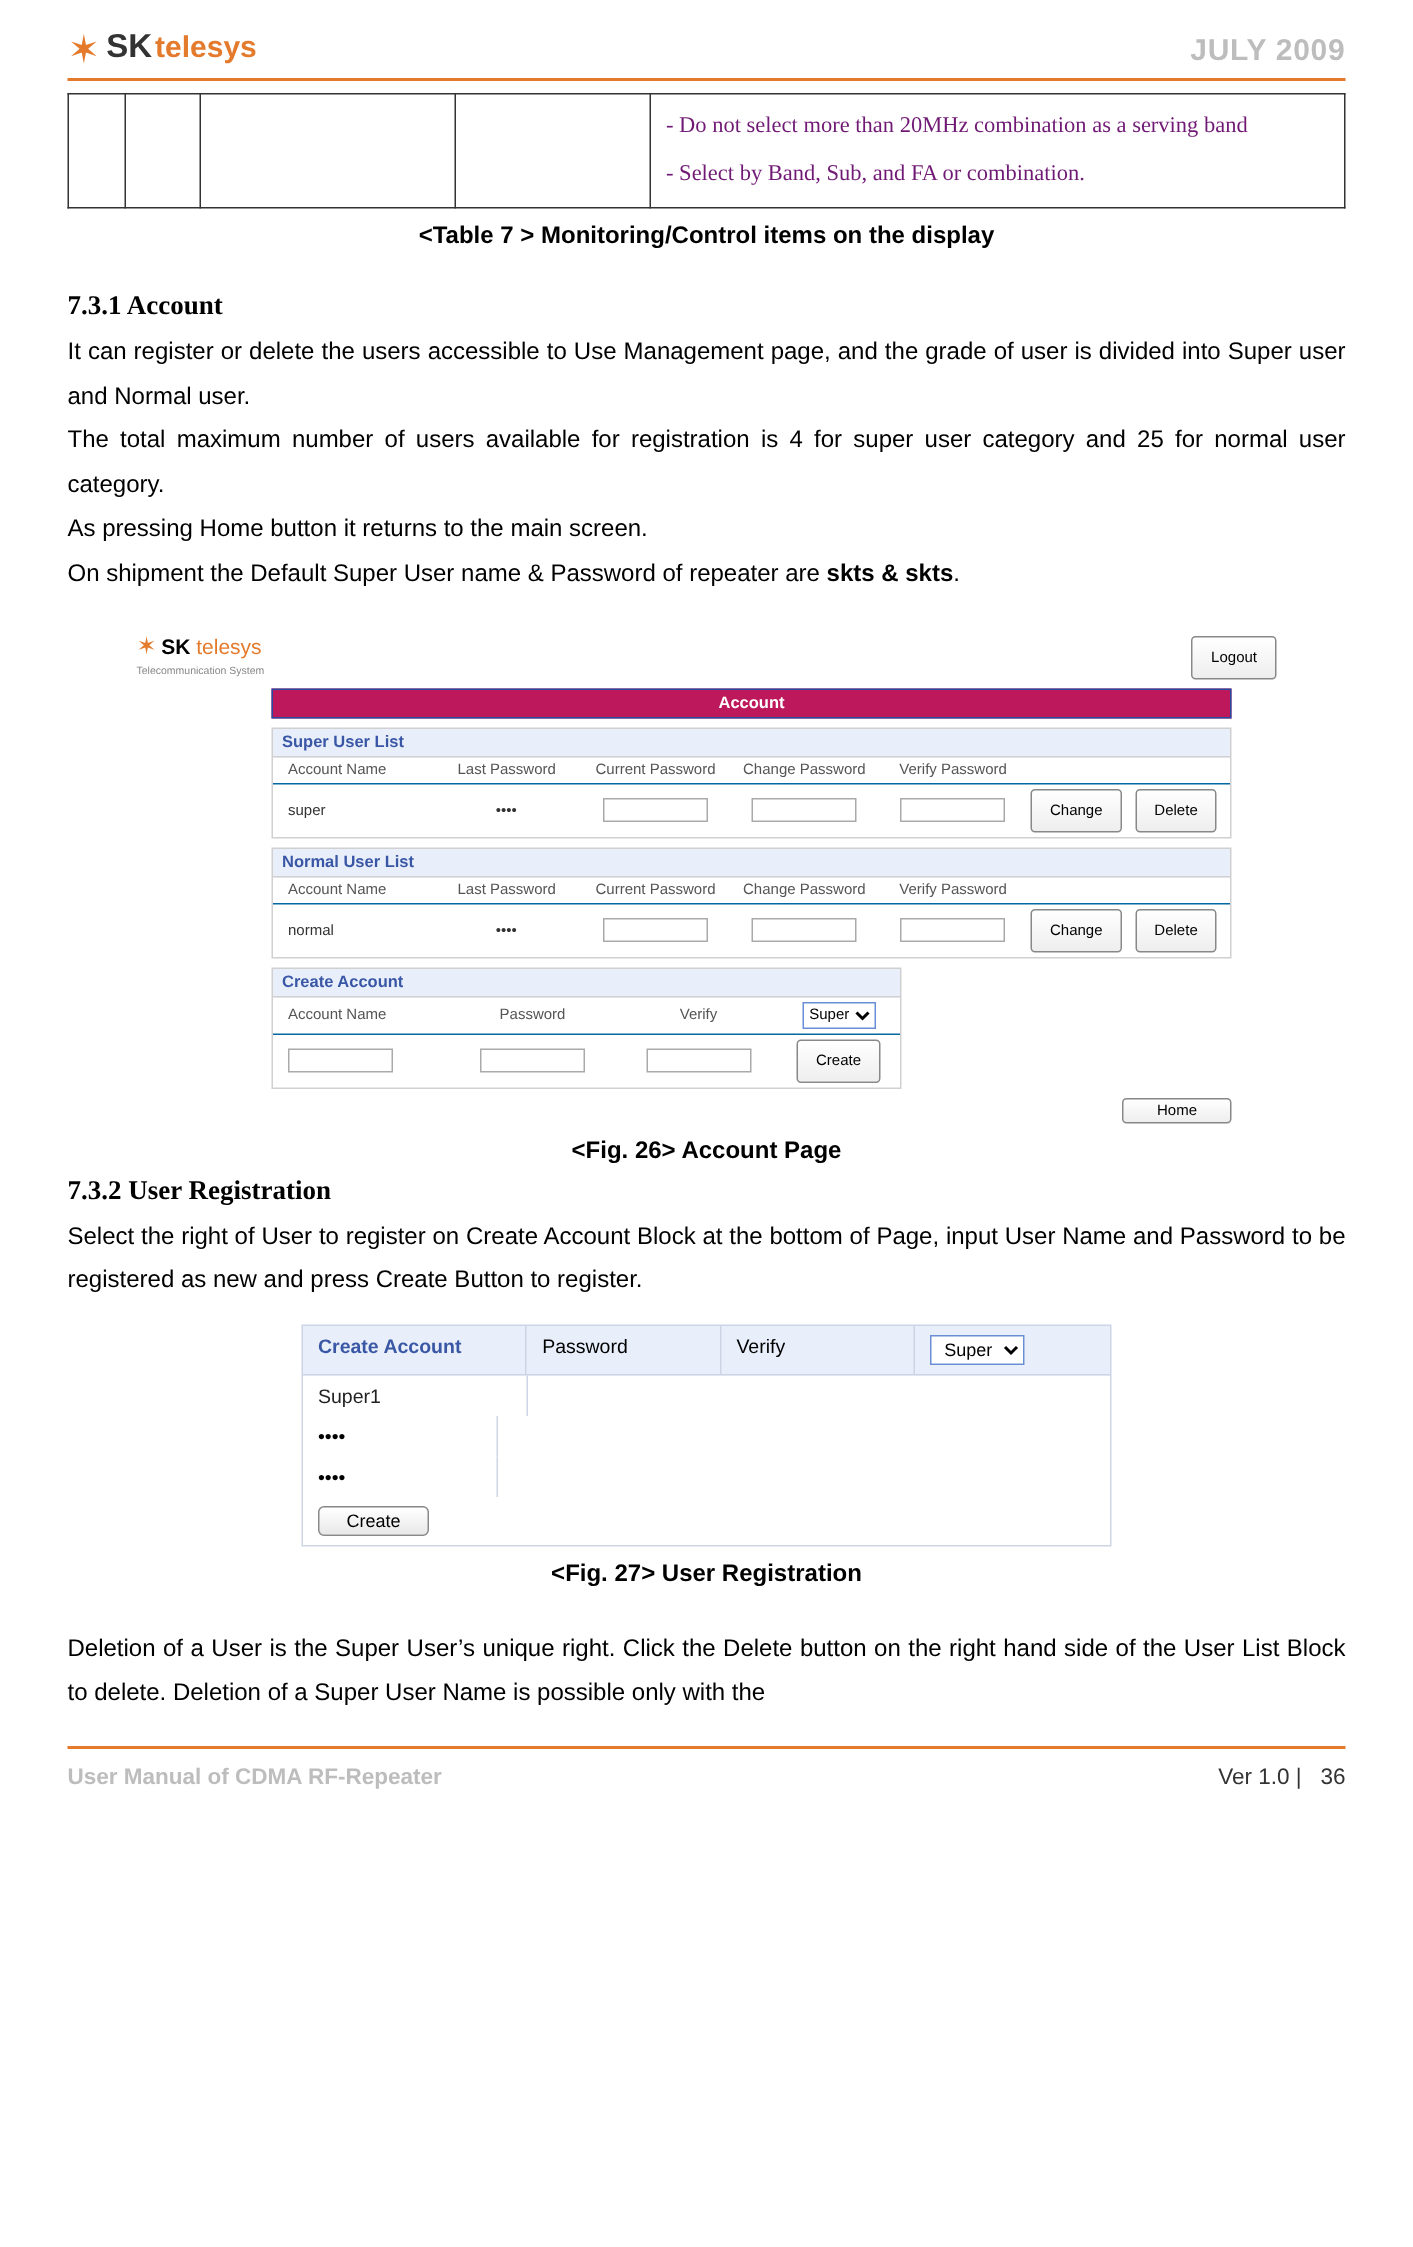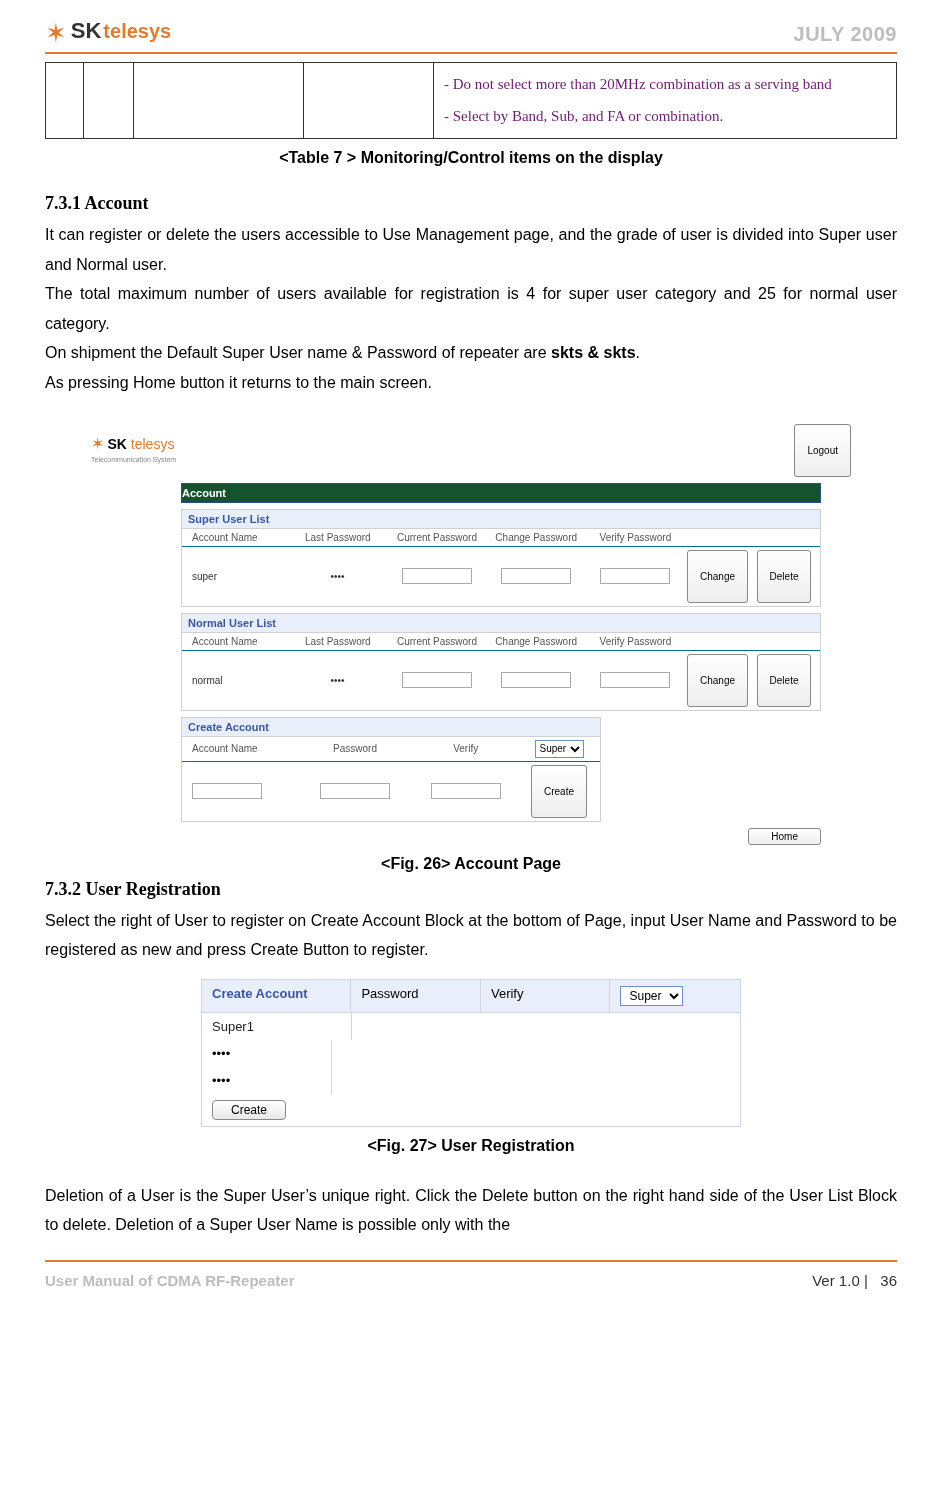--- a/index.html
+++ b/index.html
@@ -104,26 +104,27 @@
     letter-spacing: 1px;
     font-weight: 500;
     flex: 1;
     text-align: center;
   }
   .ui-btn {
     border: 1px solid #888;
     border-radius: 3px;
     background: linear-gradient(#fff,#eee);
     font-size: 10px;
-    padding: 20px 12px;
+    padding: 8px 12px;
     cursor: pointer;
   }
   .account-bar {
-    background: #14532d;
+    background: #be185d;
     color: #fff;
+    text-align: center;
     font-weight: bold;
     font-size: 11px;
     padding: 3px 0;
     border: 1px solid #2a4a9f;
     margin: 4px 0 2px 90px;
     width: 640px;
   }
   .panel {
     border: 1px solid #d0d0d0;
     margin: 6px 0 6px 90px;
@@ -251,24 +252,24 @@
       <td style="white-space: pre-line;">- Do not select more than 20MHz combination as a serving band
 - Select by Band, Sub, and FA or combination.</td>
     </tr>
   </tbody>
     </table>
   <div class="table-caption">&lt;Table 7 &gt; Monitoring/Control items on the display</div>
 
   <div class="section-title">7.3.1 Account</div>
   <p class="body-text">It can register or delete the users accessible to Use Management page, and the grade of user is divided into Super user and Normal user.</p>
   <p class="body-text">The total maximum number of users available for registration is 4 for super user category and 25 for normal user category.</p>
+  <p class="body-text">As pressing Home button it returns to the main screen.</p>
   <p class="body-text">
     <span>On shipment the Default Super User name &amp; Password of repeater are </span><span class="bold">skts &amp; skts</span><span>.</span>
   </p>
-  <p class="body-text">As pressing Home button it returns to the main screen.</p>
 
   <div class="fig26">
     <div class="fig26-top">
       <div class="mini-logo">
         <span class="lb">✶</span>
         <span class="lt"><b>SK</b> <span style="color:#e47a2c">telesys</span></span><br>
         <span class="ls">Telecommunication System</span>
       </div>
       <button class="ui-btn">Logout</button>
     </div>

